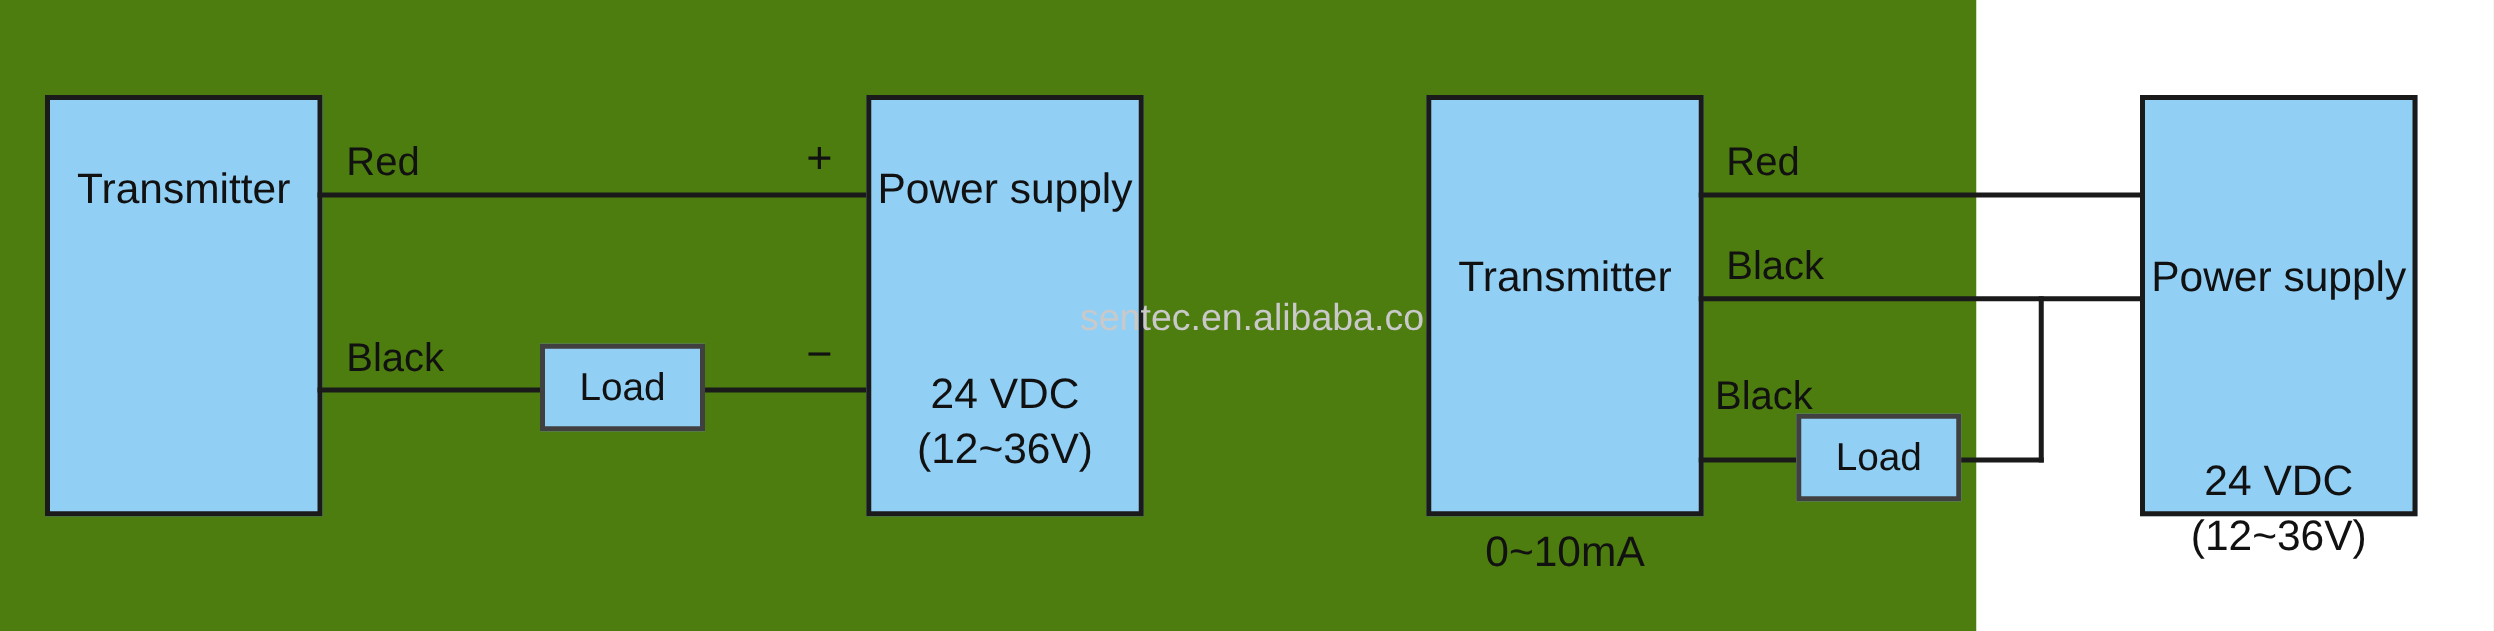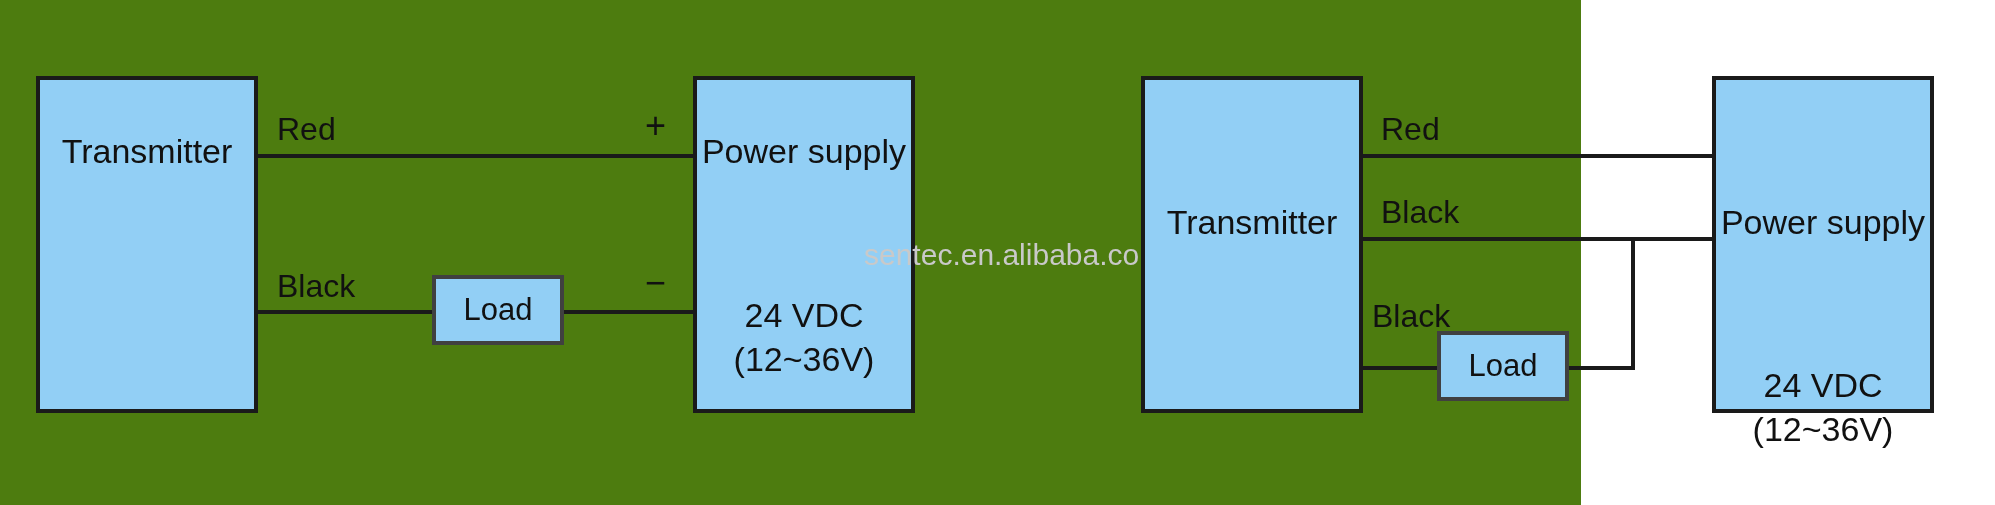--- a/index.html
+++ b/index.html
@@ -50,20 +50,21 @@
       <div class="txt" style="top:262px;">(12~36V)</div>
     </div>
   </div>
 
   <div class="watermark" style="left:864px;top:240px;">sentec.en.alibaba.com</div>
 
   <div>
 
     <div class="blk" style="left:1141px;top:76px;width:222px;height:337px;">
       <div class="txt" style="top:125px;">Transmitter</div>
+      <div class="txt" style="top:345px;">0~10mA</div>
     </div>
 
     <div class="wire h" style="left:1359px;top:154px;width:441px;"></div>
     <div class="wlabel" style="left:1381px;top:113px;">Red</div>
     <div class="sign" style="left:1750px;top:108px;">+</div>
 
     <div class="wire h" style="left:1359px;top:237px;width:441px;"></div>
     <div class="wlabel" style="left:1381px;top:196px;">Black</div>
     <div class="sign" style="left:1750px;top:192px;">−</div>
 

